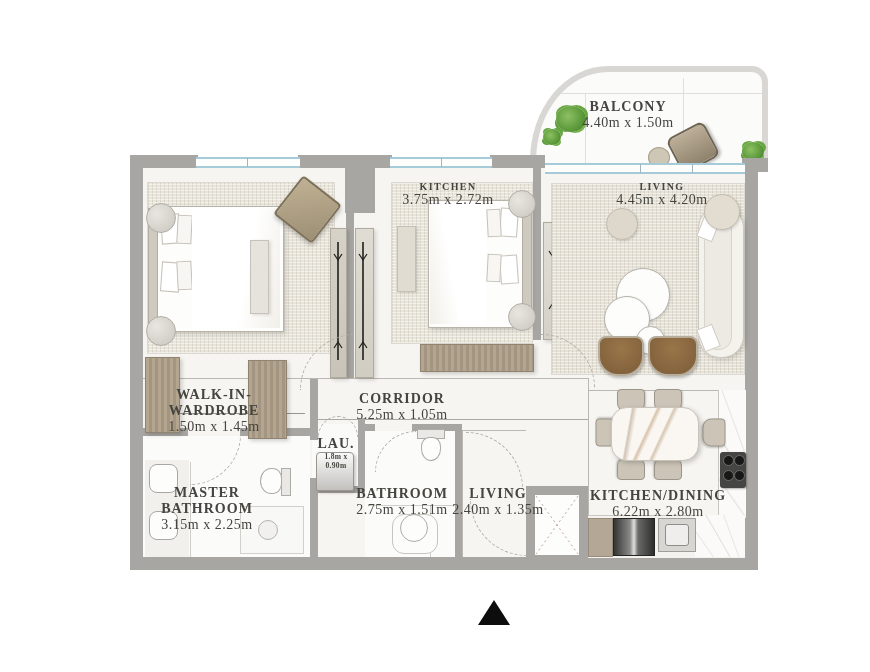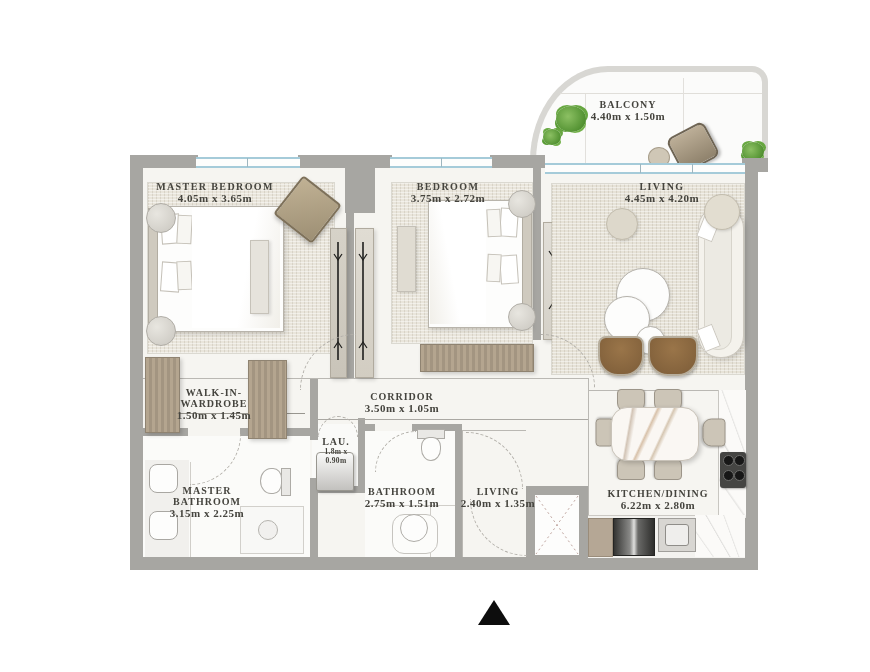--- a/index.html
+++ b/index.html
@@ -4,22 +4,22 @@
 <style>
   html,body{margin:0;padding:0;background:#ffffff;}
   #plan{position:relative;width:870px;height:672px;background:#ffffff;overflow:hidden;
         font-family:"Liberation Serif",serif;}
   .abs{position:absolute;}
   .wall{position:absolute;background:#a7a6a2;}
   .thin{position:absolute;background:#bab8b3;}
   .floor{position:absolute;}
   .label{position:absolute;transform:translateX(-50%);text-align:center;color:#45443e;white-space:nowrap;}
   .rname{font-size:10px;font-weight:700;letter-spacing:1.4px;}
-  .rname-sm{font-size:10px;font-weight:700;letter-spacing:1px;}
-  .rdims{font-size:11px;font-weight:700;letter-spacing:0.5px;}
+  .rname-sm{font-size:14px;font-weight:700;letter-spacing:1px;}
+  .rdims{font-size:14px;font-weight:400;letter-spacing:0.5px;}
   .rdims-sm{font-size:7.5px;font-weight:600;letter-spacing:0.3px;}
   .window{position:absolute;background:#fdfdfc;border-top:2px solid #a5cbd9;border-bottom:2px solid #a5cbd9;}
   .mullion{position:absolute;background:#9eb6bf;width:1px;}
   .arc{position:absolute;border:1px dashed #b3b0aa;}
   .rug{position:absolute;background-color:#e9e5db;
        background-image:repeating-linear-gradient(0deg,rgba(255,255,255,.45) 0 1px,transparent 1px 3px),
                         repeating-linear-gradient(90deg,rgba(150,140,120,.20) 0 1px,transparent 1px 4px);
        box-shadow:0 0 0 1px rgba(170,165,150,.35);}
   .wood{position:absolute;background:repeating-linear-gradient(90deg,#b4a58f 0 3px,#a39581 3px 6px);
         border:1px solid #8f english;border:1px solid #8f8371;box-shadow:2px 2px 4px rgba(0,0,0,.18);}
@@ -118,24 +118,20 @@
   <div class="abs" style="left:161px;top:214px;width:17px;height:28px;background:#fff;border:1px solid #c5c1b8;transform:rotate(-4deg);"></div>
   <div class="abs" style="left:177px;top:215px;width:13px;height:27px;background:#f7f6f2;border:1px solid #c5c1b8;transform:rotate(3deg);"></div>
   <div class="abs" style="left:161px;top:262px;width:17px;height:28px;background:#fff;border:1px solid #c5c1b8;transform:rotate(4deg);"></div>
   <div class="abs" style="left:177px;top:261px;width:13px;height:27px;background:#f7f6f2;border:1px solid #c5c1b8;transform:rotate(-3deg);"></div>
   <div class="abs" style="left:192px;top:208px;width:88px;height:120px;background:linear-gradient(100deg,#ffffff 60%,#f1efe9);"></div>
   <div class="abs circle" style="left:146px;top:203px;width:28px;height:28px;background:radial-gradient(circle at 35% 35%,#e8e6e0,#c9c6bf);border:1px solid #b0ada6;"></div>
   <div class="abs circle" style="left:146px;top:316px;width:28px;height:28px;background:radial-gradient(circle at 35% 35%,#e8e6e0,#c9c6bf);border:1px solid #b0ada6;"></div>
   <div class="abs" style="left:250px;top:240px;width:17px;height:72px;background:#e6e3dc;border:1px solid #c6c2b9;box-shadow:2px 1px 3px rgba(0,0,0,.12);"></div>
   <div class="abs" style="left:283px;top:185px;width:45px;height:45px;transform:rotate(38deg);
               background:linear-gradient(135deg,#c0b194,#9d8f74);border:2px solid #7e715a;border-radius:4px;box-shadow:2px 2px 4px rgba(0,0,0,.25);"></div>
-  <div class="label" style="left:215px;top:181px;">
-    <div class="rname">MASTER BEDROOM</div>
-    <div class="rdims">4.05m x 3.65m</div>
-  </div>
 
   <div class="closet" style="left:330px;top:228px;width:15px;height:148px;"></div>
   <svg class="abs" style="left:331px;top:238px;" width="14" height="126">
     <line x1="7" y1="4" x2="7" y2="122" stroke="#1f1f1d" stroke-width="1.6"></line>
     <path d="M3 16 L7 22 L11 16" fill="none" stroke="#1f1f1d" stroke-width="1.2"></path>
     <path d="M3 110 L7 104 L11 110" fill="none" stroke="#1f1f1d" stroke-width="1.2"></path>
   </svg>
   <div class="closet" style="left:355px;top:228px;width:17px;height:148px;background:linear-gradient(180deg,#e0dcd3,#d2cdc2);"></div>
   <svg class="abs" style="left:356px;top:238px;" width="14" height="126">
     <line x1="7" y1="4" x2="7" y2="122" stroke="#1f1f1d" stroke-width="1.6"></line>
@@ -149,21 +145,21 @@
   <div class="abs" style="left:500px;top:208px;width:16px;height:27px;background:#fff;border:1px solid #c5c1b8;transform:rotate(4deg);"></div>
   <div class="abs" style="left:487px;top:209px;width:12px;height:26px;background:#f7f6f2;border:1px solid #c5c1b8;transform:rotate(-3deg);"></div>
   <div class="abs" style="left:500px;top:255px;width:16px;height:27px;background:#fff;border:1px solid #c5c1b8;transform:rotate(-4deg);"></div>
   <div class="abs" style="left:487px;top:254px;width:12px;height:26px;background:#f7f6f2;border:1px solid #c5c1b8;transform:rotate(3deg);"></div>
   <div class="abs" style="left:430px;top:202px;width:56px;height:122px;background:linear-gradient(260deg,#ffffff 60%,#f1efe9);"></div>
   <div class="abs circle" style="left:508px;top:190px;width:26px;height:26px;background:radial-gradient(circle at 35% 35%,#e8e6e0,#c9c6bf);border:1px solid #b0ada6;"></div>
   <div class="abs circle" style="left:508px;top:303px;width:26px;height:26px;background:radial-gradient(circle at 35% 35%,#e8e6e0,#c9c6bf);border:1px solid #b0ada6;"></div>
   <div class="abs" style="left:397px;top:226px;width:17px;height:64px;background:#e0dcd2;border:1px solid #c4c0b7;box-shadow:2px 1px 3px rgba(0,0,0,.12);"></div>
   <div class="wood" style="left:420px;top:344px;width:112px;height:26px;"></div>
   <div class="label" style="left:448px;top:181px;">
-    <div class="rname">BEDROOM</div>
+    <div class="rname">KITCHEN</div>
     <div class="rdims">3.75m x 2.72m</div>
   </div>
 
   <div class="closet" style="left:543px;top:222px;width:19px;height:116px;background:linear-gradient(180deg,#e2dfd8,#d5d1c8);"></div>
   <svg class="abs" style="left:546px;top:238px;" width="14" height="84">
     <line x1="7" y1="3" x2="7" y2="81" stroke="#1f1f1d" stroke-width="1.6"></line>
     <path d="M3 13 L7 19 L11 13" fill="none" stroke="#1f1f1d" stroke-width="1.2"></path>
     <path d="M3 71 L7 65 L11 71" fill="none" stroke="#1f1f1d" stroke-width="1.2"></path>
   </svg>
 
@@ -187,21 +183,21 @@
   <div class="wood" style="left:145px;top:357px;width:33px;height:74px;"></div>
   <div class="wood" style="left:248px;top:360px;width:37px;height:77px;"></div>
   <div class="label" style="left:214px;top:387px;">
     <div class="rname-sm">WALK-IN-</div>
     <div class="rname-sm">WARDROBE</div>
     <div class="rdims">1.50m x 1.45m</div>
   </div>
 
   <div class="label" style="left:402px;top:391px;">
     <div class="rname-sm">CORRIDOR</div>
-    <div class="rdims">3.50m x 1.05m</div>
+    <div class="rdims">5.25m x 1.05m</div>
   </div>
 
   <div class="arc" style="left:318px;top:416px;width:38px;height:20px;border-bottom:none;border-radius:50% 50% 0 0 / 100% 100% 0 0;"></div>
   <div class="abs" style="left:316px;top:452px;width:36px;height:37px;background:linear-gradient(180deg,#fafaf9,#c2c1be);border:1px solid #98968f;border-radius:4px 4px 2px 2px;box-shadow:2px 2px 3px rgba(0,0,0,.2);"></div>
   <div class="label" style="left:336px;top:436px;">
     <div class="rname-sm">LAU.</div>
     <div class="rdims-sm">1.8m x</div>
     <div class="rdims-sm">0.90m</div>
   </div>
 

